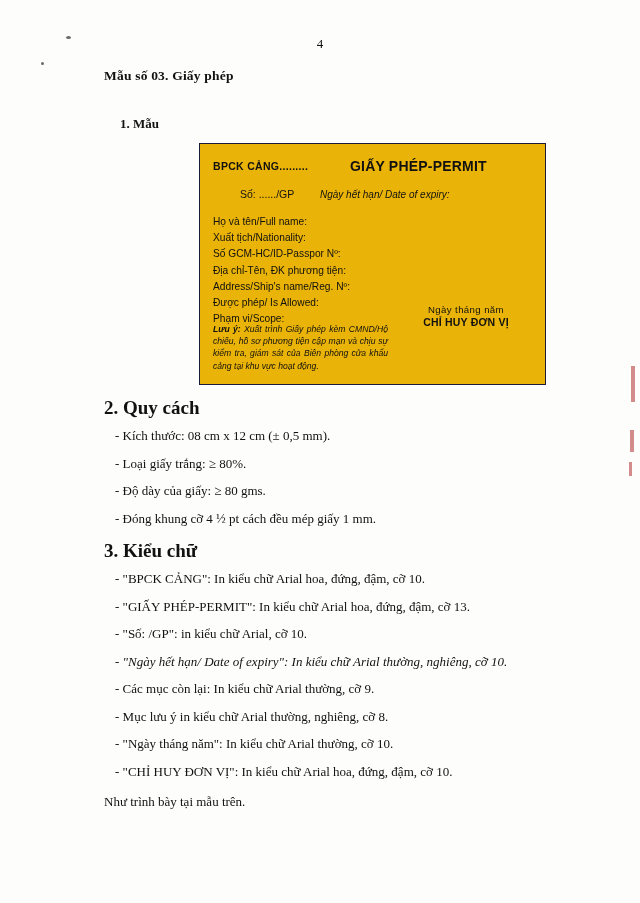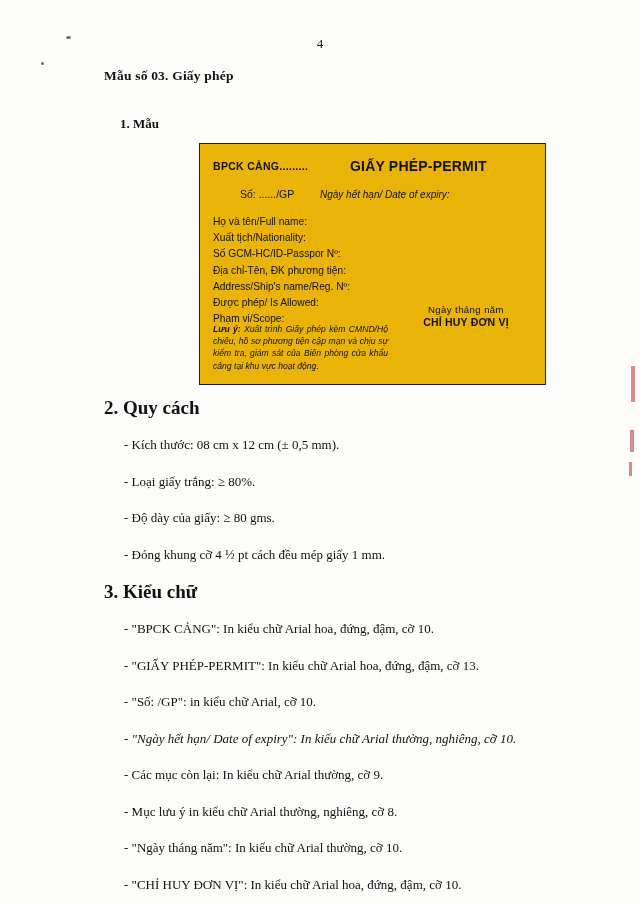--- a/index.html
+++ b/index.html
@@ -150,21 +150,21 @@
   }
   .sec-head {
     font-weight: bold;
     font-size: 19px;
     margin: 0 0 3px 0;
   }
   .sec-head.spaced { margin-top: 11px; }
   .line {
     font-size: 13px;
     line-height: 20.5px;
-    margin: 16px;
+    margin: 7px;
     padding-left: 4px;
   }
   .tail {
     font-size: 13px;
     margin-top: 12px;
     padding-left: 0;
   }
 </style>
 </head>
 <body>

